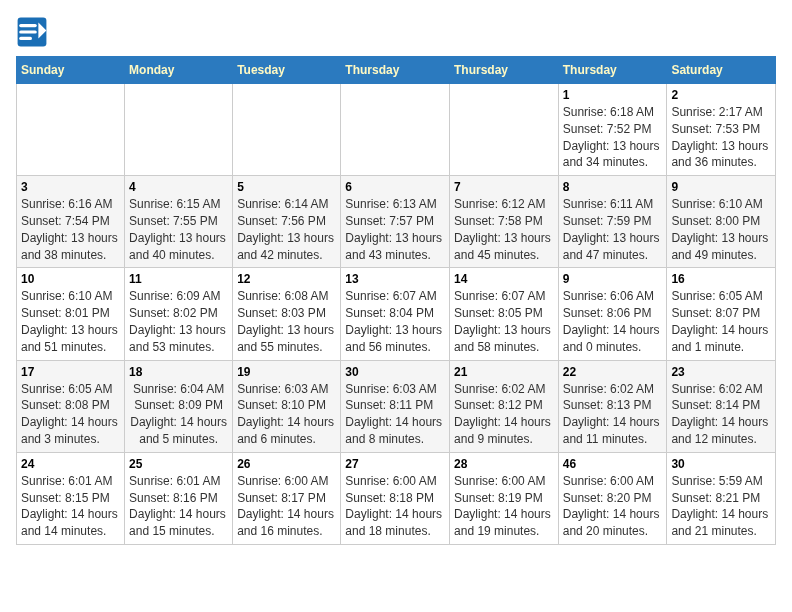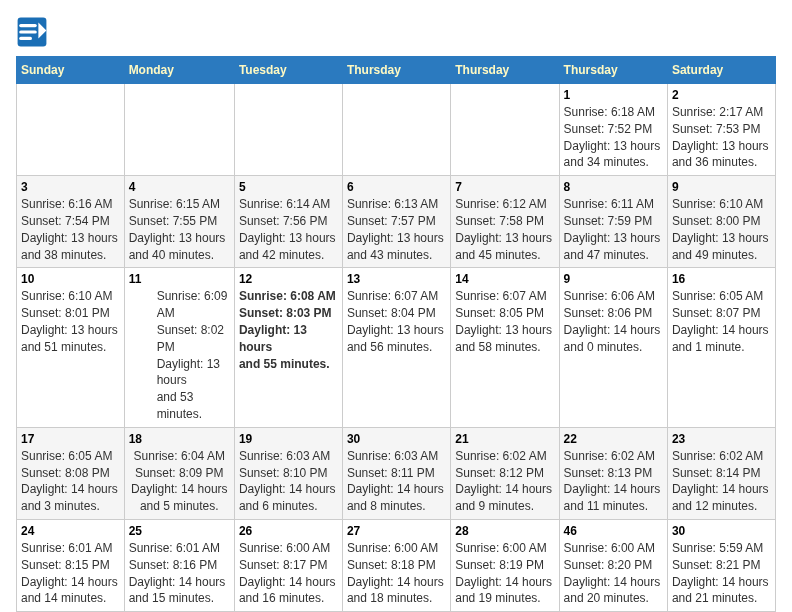--- a/index.html
+++ b/index.html
@@ -195,28 +195,28 @@
       <tr>
         <td>
           <span class="day-number">10</span>
           <div class="day-info" style="white-space: pre-line;">Sunrise: 6:10 AM
 Sunset: 8:01 PM
 Daylight: 13 hours
 and 51 minutes.</div>
         </td>
         <td>
           <span class="day-number">11</span>
-          <div class="day-info" style="white-space: pre-line; margin-left: 28px;">Sunrise: 6:09 AM
+          <div class="day-info" style="white-space: pre-line;">Sunrise: 6:09 AM
 Sunset: 8:02 PM
 Daylight: 13 hours
 and 53 minutes.</div>
         </td>
         <td>
           <span class="day-number">12</span>
-          <div class="day-info" style="white-space: pre-line; font-weight: bold;">Sunrise: 6:08 AM
+          <div class="day-info" style="white-space: pre-line;">Sunrise: 6:08 AM
 Sunset: 8:03 PM
 Daylight: 13 hours
 and 55 minutes.</div>
         </td>
         <td>
           <span class="day-number">13</span>
           <div class="day-info" style="white-space: pre-line;">Sunrise: 6:07 AM
 Sunset: 8:04 PM
 Daylight: 13 hours
 and 56 minutes.</div>

